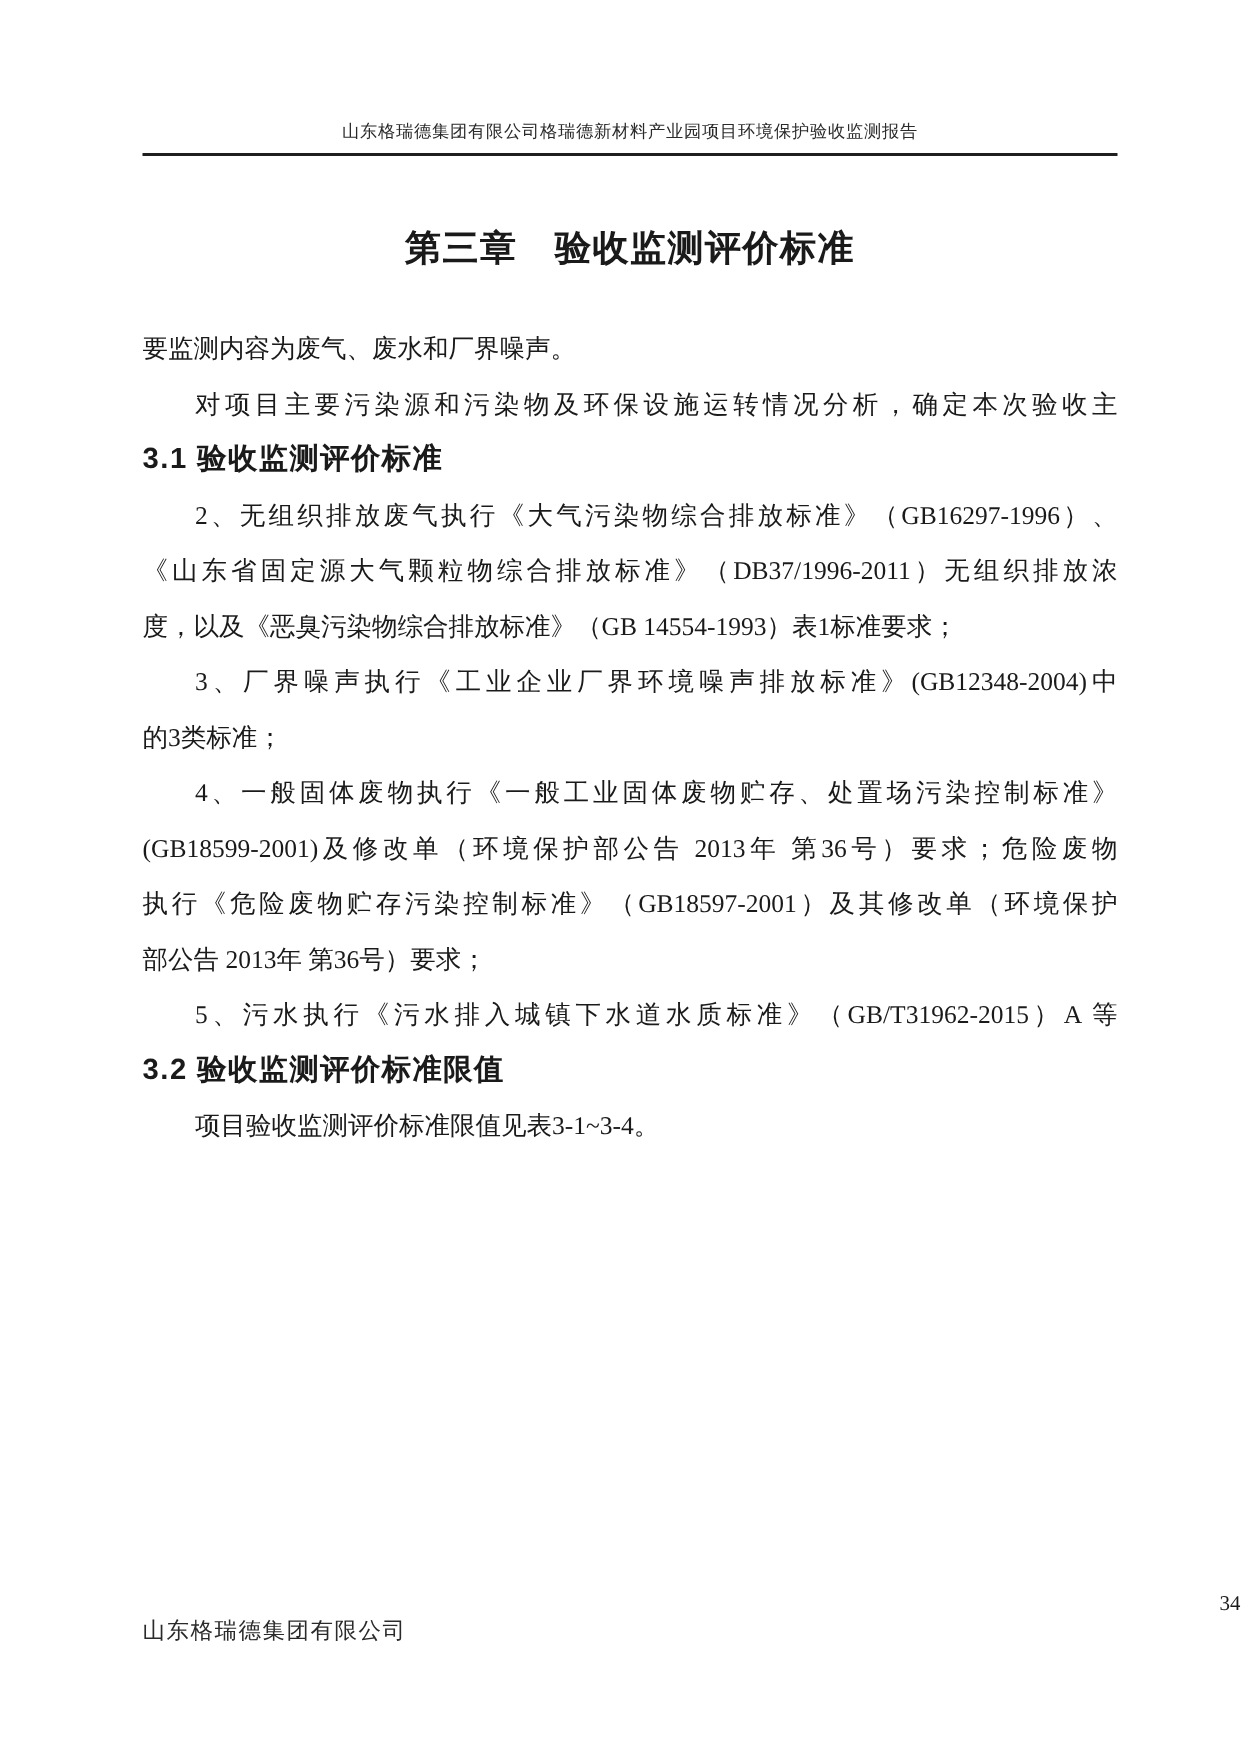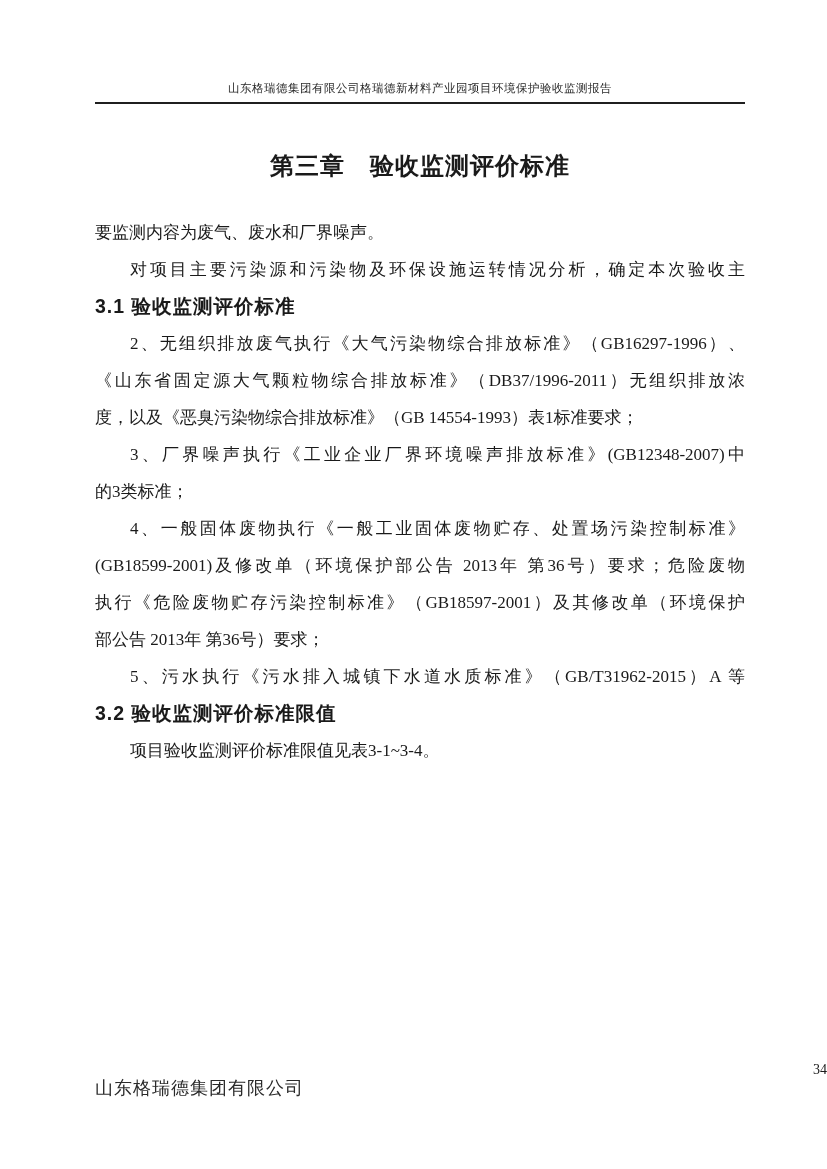--- a/index.html
+++ b/index.html
@@ -72,21 +72,21 @@
     left: 0;
     width: 100%;
     text-align: right;
     font-size: 14px;
     line-height: 17px;
   }
   .footer-company {
     position: absolute;
     top: 1080px;
     left: 95px;
-    font-size: 18px;
+    font-size: 15px;
     line-height: 17px;
     letter-spacing: 1px;
     color: #2a2a2a;
   }
 </style>
 </head>
 <body>
 
 <div class="page">
   <div class="content">
@@ -100,21 +100,21 @@
         </div>
         <div class="block heading">
           <div class="line last">3.1 验收监测评价标准</div>
         </div>
         <div class="block paragraph">
           <div class="line indent">2、无组织排放废气执行《大气污染物综合排放标准》（GB16297-1996）、</div>
           <div class="line">《山东省固定源大气颗粒物综合排放标准》（DB37/1996-2011）无组织排放浓</div>
           <div class="line last">度，以及《恶臭污染物综合排放标准》（GB 14554-1993）表1标准要求；</div>
         </div>
         <div class="block paragraph">
-          <div class="line indent">3、厂界噪声执行《工业企业厂界环境噪声排放标准》(GB12348-2007)中</div>
+          <div class="line indent">3、厂界噪声执行《工业企业厂界环境噪声排放标准》(GB12348-2004)中</div>
           <div class="line last">的3类标准；</div>
         </div>
         <div class="block paragraph">
           <div class="line indent">4、一般固体废物执行《一般工业固体废物贮存、处置场污染控制标准》</div>
           <div class="line">(GB18599-2001)及修改单（环境保护部公告 2013年 第36号）要求；危险废物</div>
           <div class="line">执行《危险废物贮存污染控制标准》（GB18597-2001）及其修改单（环境保护</div>
           <div class="line last">部公告 2013年 第36号）要求；</div>
         </div>
         <div class="block paragraph">
           <div class="line indent">5、污水执行《污水排入城镇下水道水质标准》（GB/T31962-2015）A 等</div>

